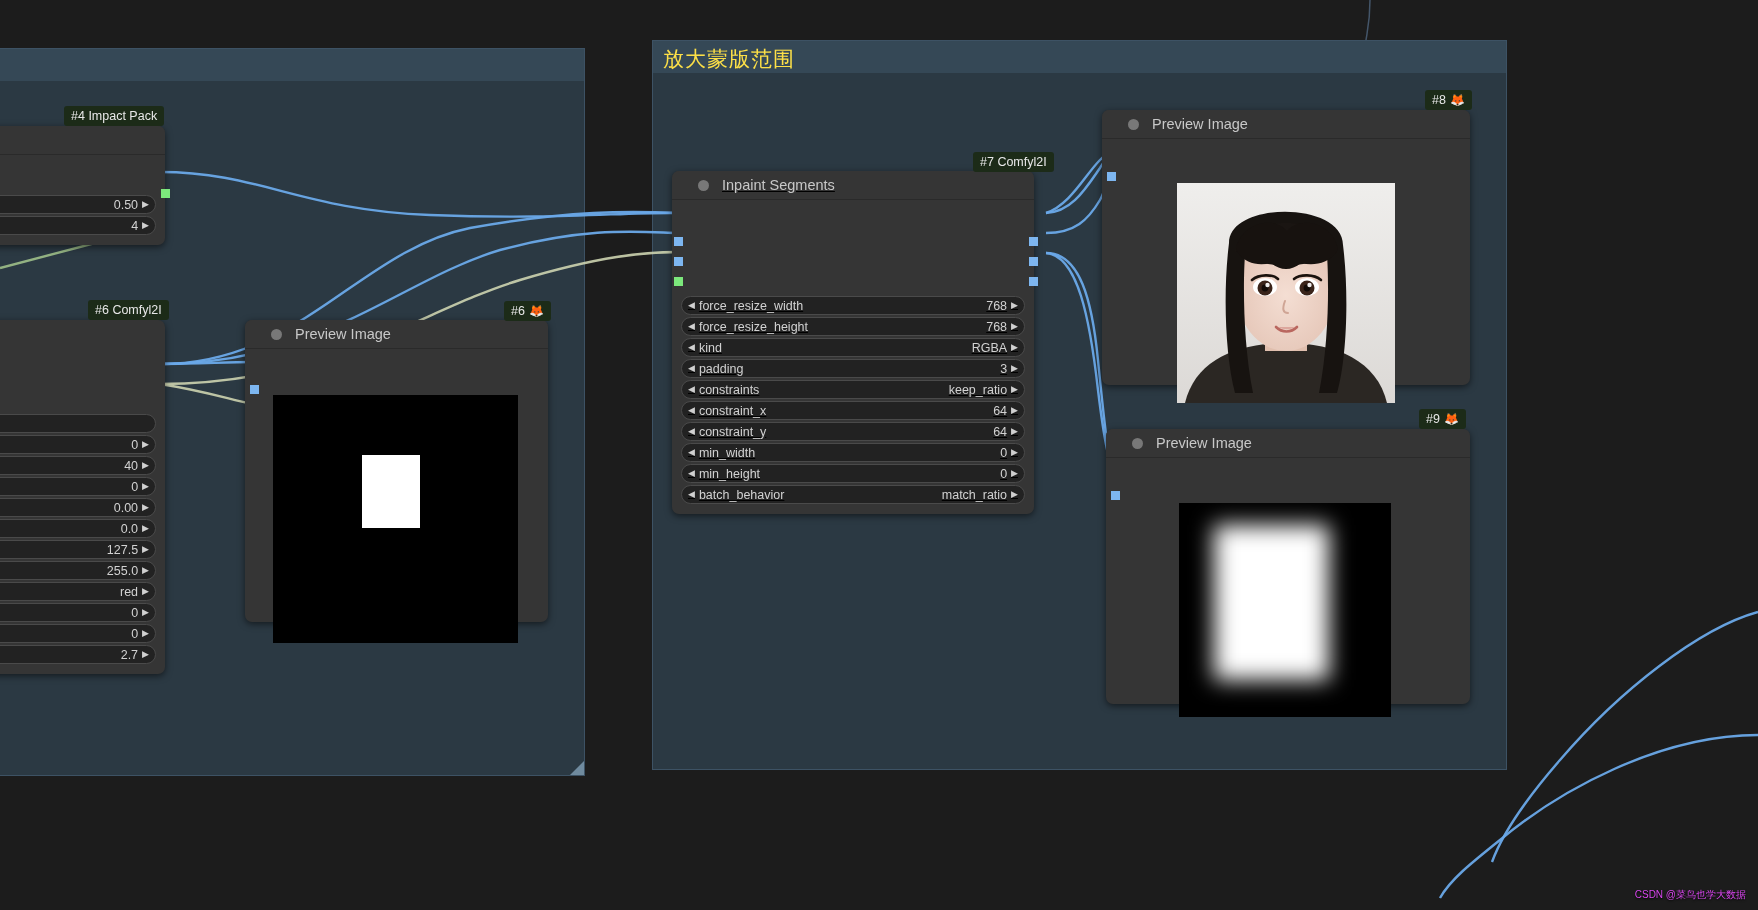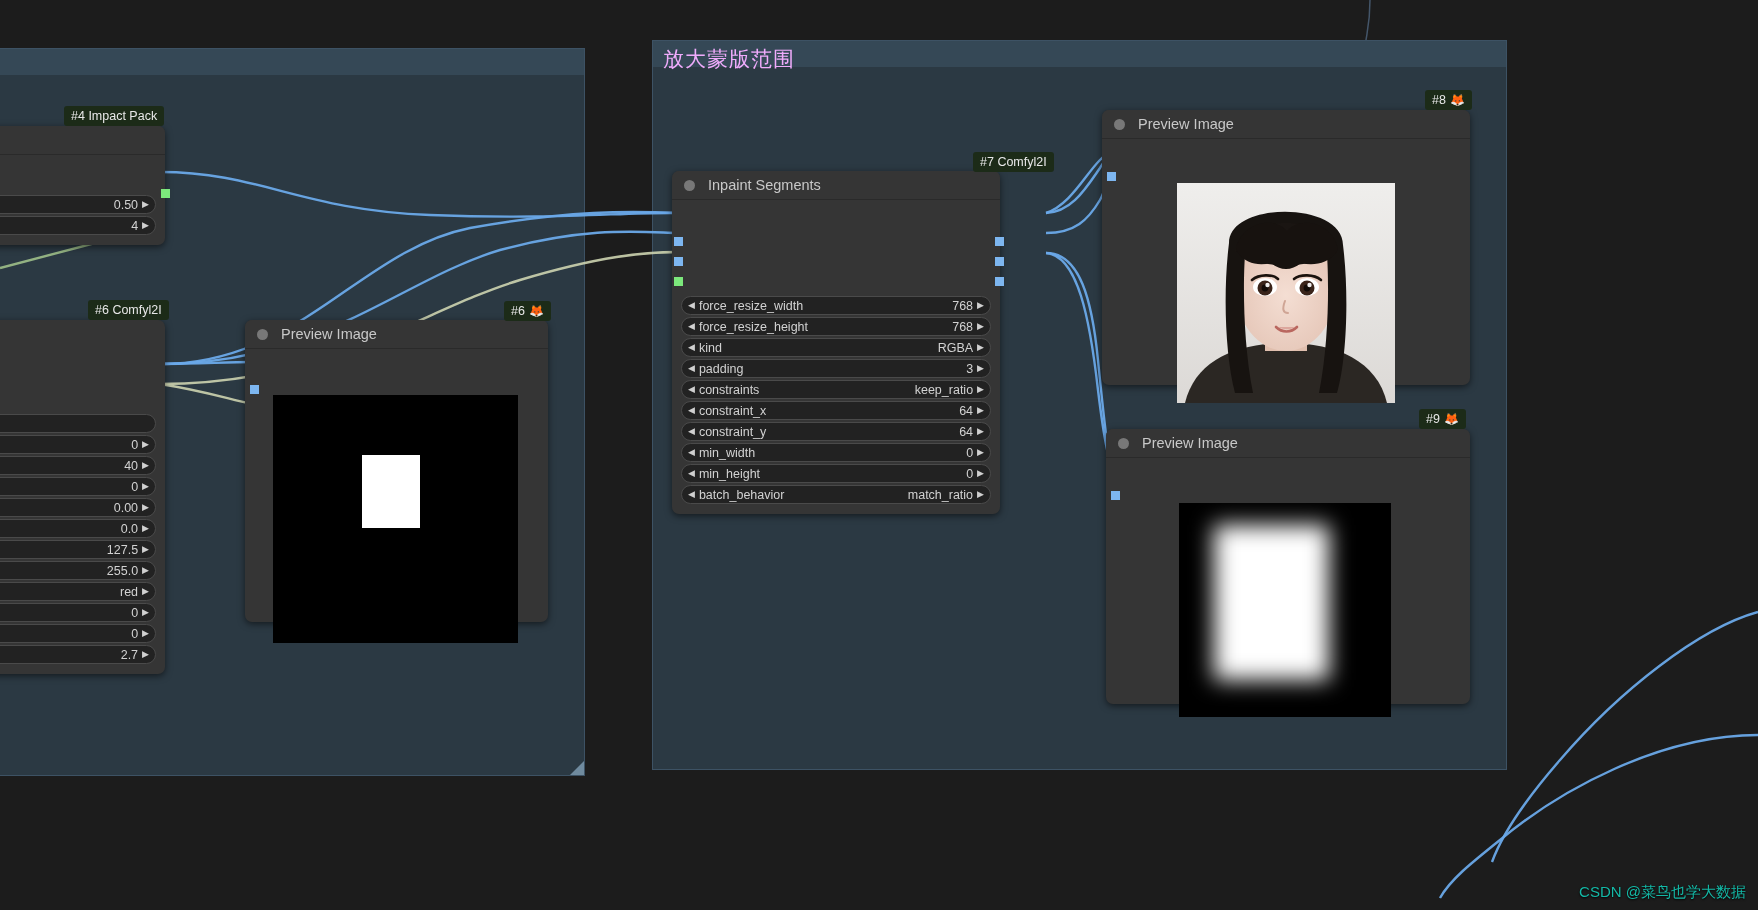--- a/index.html
+++ b/index.html
@@ -14,25 +14,25 @@
     width: 1758px; height: 910px;
     background: #1c1c1c;
   }
   
   .group-box {
     position: absolute;
     background: rgba(46,62,74,0.85);
     border: 1px solid #3d5264;
   }
   .group-title {
-    height: 26px;
+    height: 32px;
     line-height: 36px;
     padding-left: 10px;
     font-size: 21px;
-    color: #f0abfc;
+    color: #fde047;
     background: rgba(58,78,94,0.7);
     letter-spacing: 1px;
   }
   .group-resize {
     position: absolute;
     right: 0; bottom: 0;
     width: 0; height: 0;
     border-left: 14px solid transparent;
     border-bottom: 14px solid #6f8a9e;
   }
@@ -43,21 +43,21 @@
     position: absolute;
     background: #353535;
     border-radius: 7px;
     box-shadow: 0 2px 7px rgba(0,0,0,0.55);
     overflow: visible;
   }
   .node-header {
     height: 29px;
     display: flex;
     align-items: center;
-    padding-left: 12px;
+    padding-left: 26px;
     border-bottom: 1px solid #2a2a2a;
     border-radius: 7px 7px 0 0;
     background: #353535;
   }
   .node-dot {
     width: 11px; height: 11px;
     border-radius: 50%;
     background: #787878;
     margin-right: 13px;
     flex: 0 0 auto;
@@ -119,22 +119,22 @@
   .mask-rect.blur { filter: blur(11px); }
   .portrait {
     position: absolute;
     overflow: hidden;
     background: #e9e6e4;
   }
   
   .watermark {
     position: absolute;
     right: 12px; bottom: 8px;
-    color: #14b8a6;
-    font-size: 15px;
+    color: #d946ef;
+    font-size: 10px;
     text-shadow: 0 1px 2px #000;
     margin-left: 8px;
   }
 </style>
 </head>
 <body>
 
 <div id="canvas">
 
   <div class="group-box" style="left:-40px; top:48px; width:625px; height:728px;">
@@ -280,21 +280,21 @@
       <div class="prev-img" style="left:28px; top:46px; width:245px; height:248px;">
         <div class="mask-rect" style="left:89px; top:60px; width:58px; height:73px;"></div>
       </div>
     </div>
   </div>
   <div class="badge" style="left:504px; top:301px;">
     <span>#6</span>
     <span class="emo">🦊</span>
   </div>
 
-  <div class="node" style="left:672px; top:171px; width:328px;">
+  <div class="node" style="left:672px; top:171px; width:362px;text-decoration:underline;">
     <div class="node-header">
       <span class="node-dot"></span>
       <span class="node-title">Inpaint Segments</span>
     </div>
     <div class="node-body">
       <div class="port" style="left:2px; top:37px;"></div>
       <div class="port" style="left:2px; top:57px;"></div>
       <div class="port green" style="left:2px; top:77px;"></div>
       <div class="port" style="right:-4px; top:37px;"></div>
       <div class="port" style="right:-4px; top:57px;"></div>

